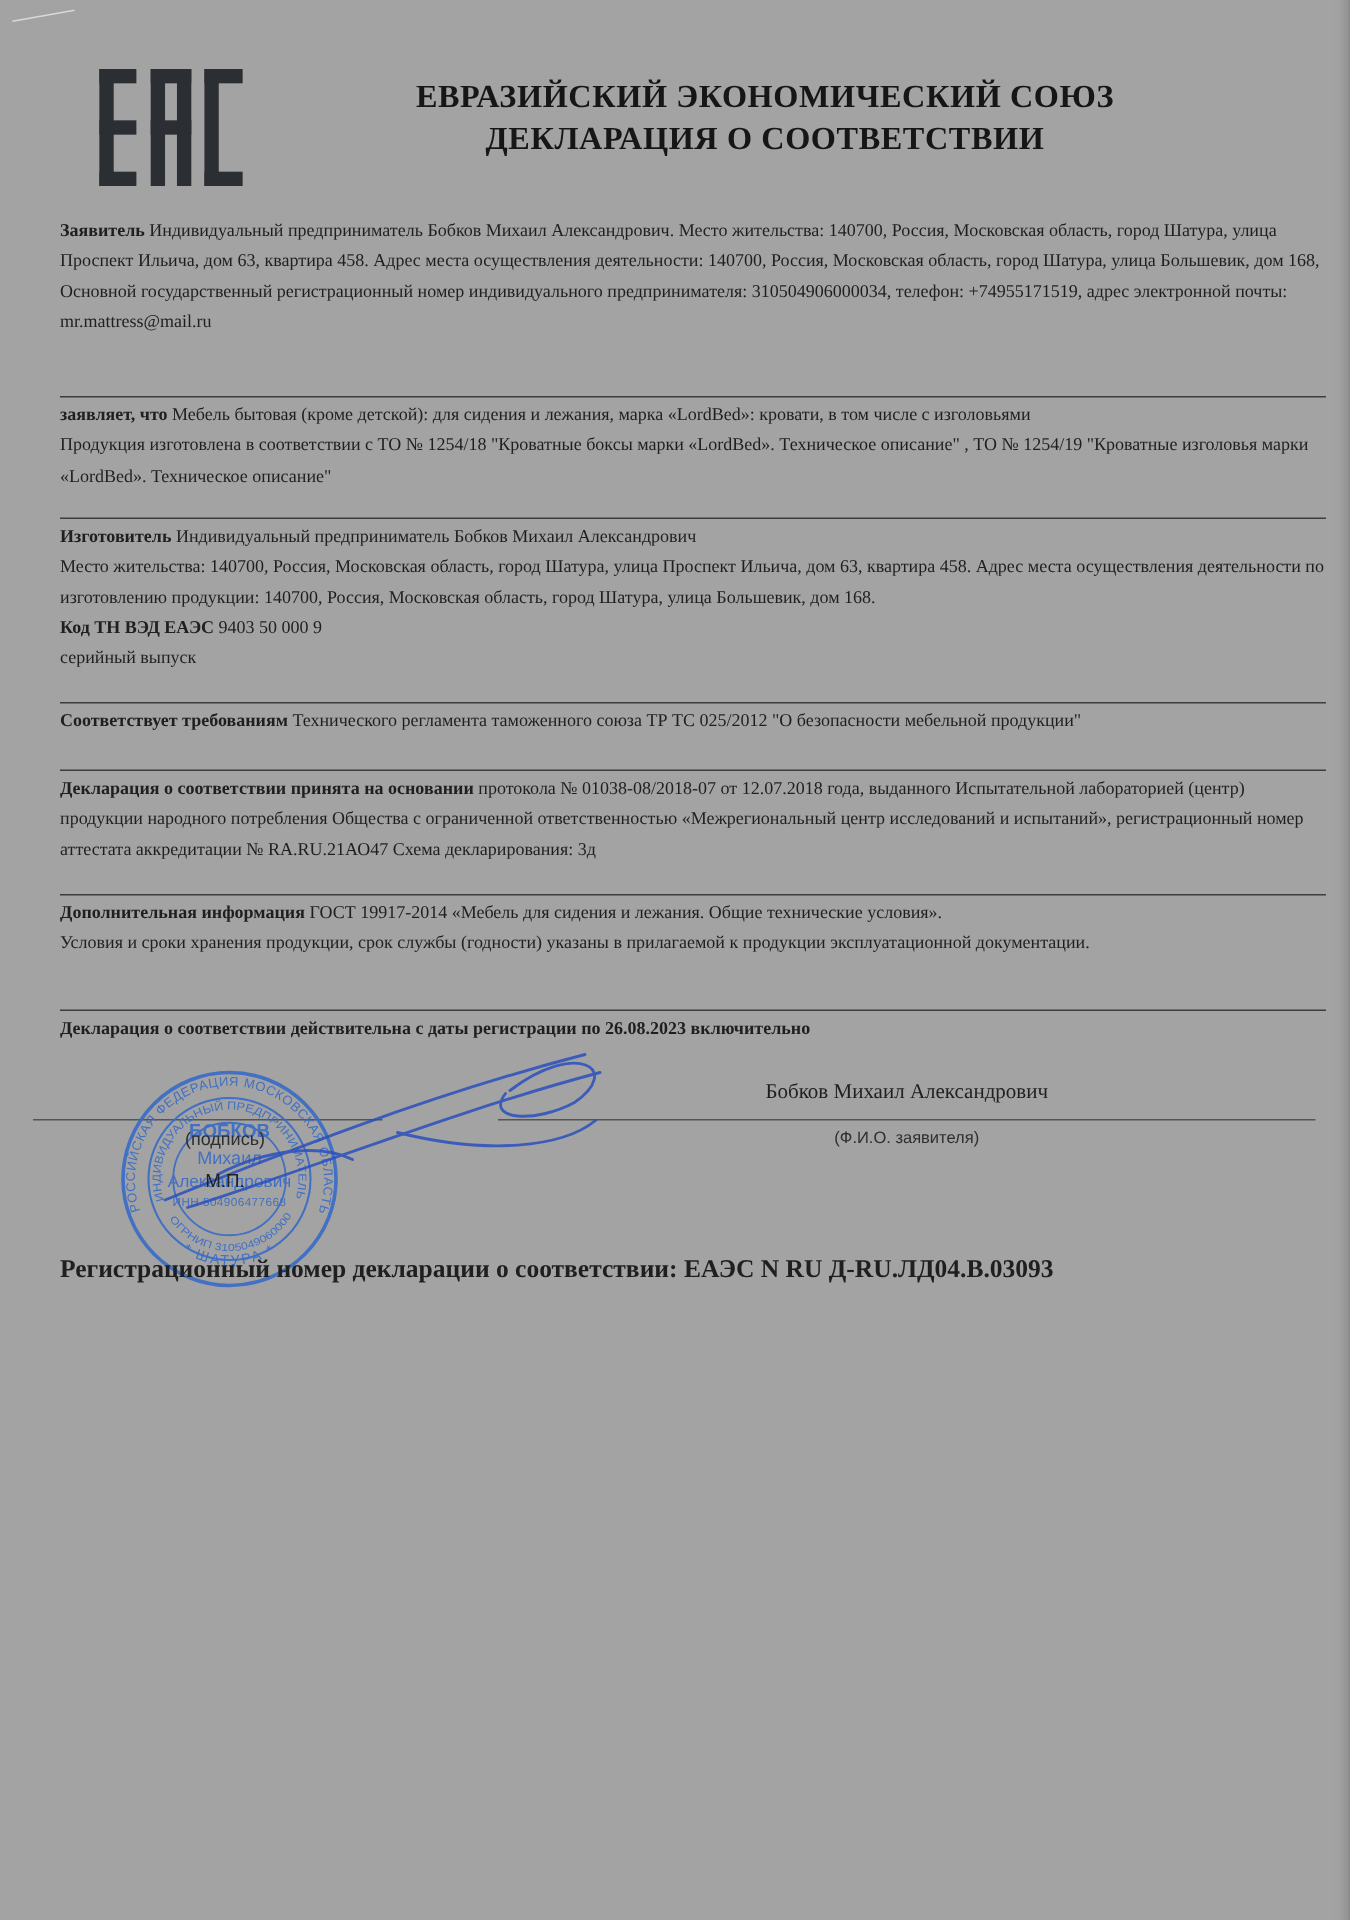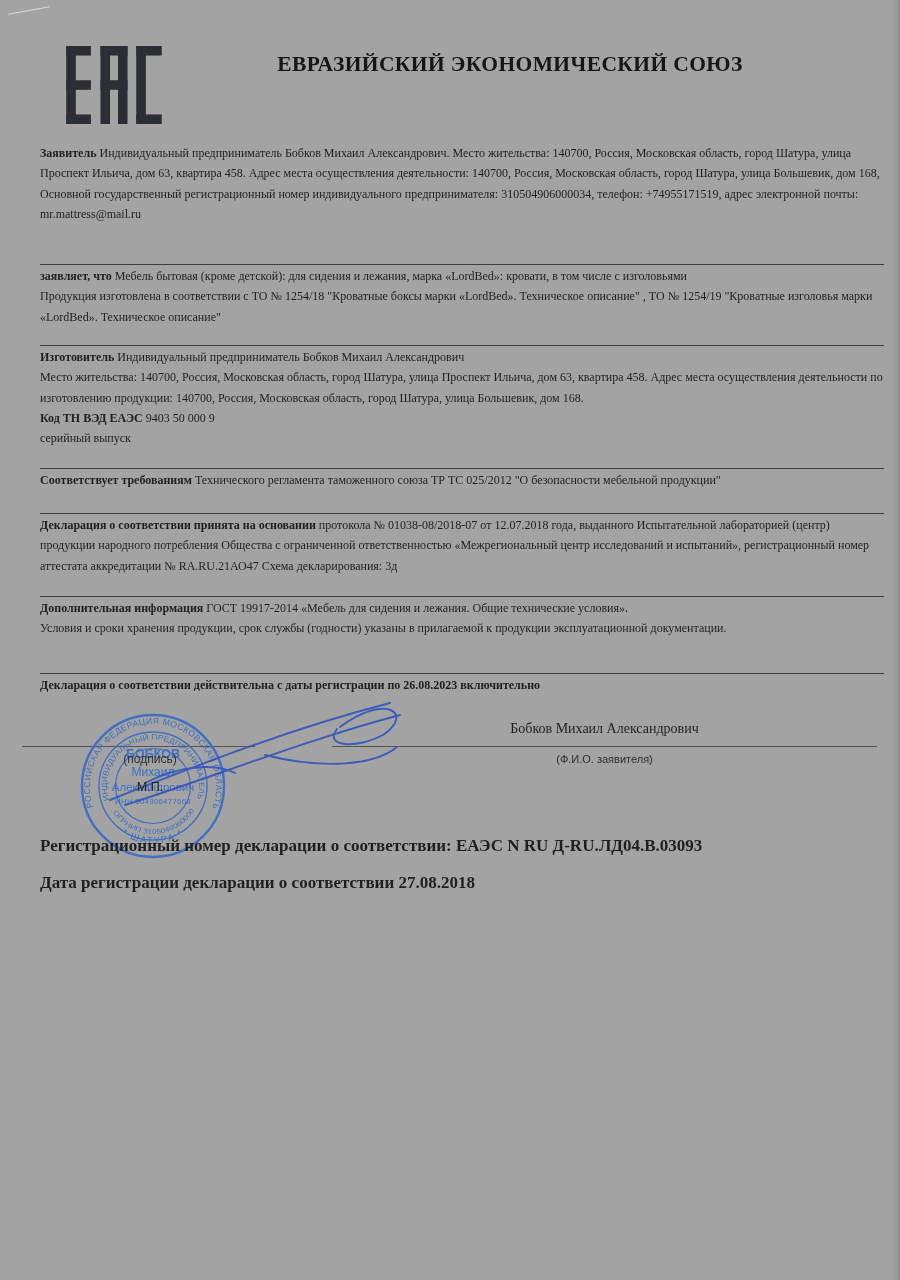--- a/index.html
+++ b/index.html
@@ -56,20 +56,21 @@
       <rect x="43" y="0" width="34" height="12"></rect>
         <rect x="43" y="43" width="34" height="12"></rect>
       <rect x="88" y="0" width="12" height="98"></rect>
         <rect x="88" y="0" width="32" height="12"></rect>
       <rect x="88" y="86" width="32" height="12"></rect>
     </g>
   </svg>
 
   <div class="titles">
     <div>ЕВРАЗИЙСКИЙ ЭКОНОМИЧЕСКИЙ СОЮЗ</div>
+    <div>ДЕКЛАРАЦИЯ О СООТВЕТСТВИИ</div>
   </div>
 
   <div class="doc">
     <div class="row r1">
       <p><span class="b">Заявитель</span>
          <span>Индивидуальный предприниматель Бобков Михаил Александрович. Место жительства: 140700, Россия, Московская область, город Шатура, улица Проспект Ильича, дом 63, квартира 458. Адрес места осуществления деятельности: 140700, Россия, Московская область, город Шатура, улица Большевик, дом 168, Основной государственный регистрационный номер индивидуального предпринимателя: 310504906000034, телефон: +74955171519, адрес электронной почты: mr.mattress@mail.ru</span></p>
     </div>
     <div class="row r3">
       <p><span class="b">заявляет, что</span>
          <span>Мебель бытовая (кроме детской): для сидения и лежания, марка «LordBed»: кровати, в том числе с изголовьями</span></p>
@@ -136,16 +137,15 @@
     <g stroke="#2b50bd" stroke-width="1.9" fill="none" stroke-linecap="round" opacity=".85">
       <path d="M 25,115 C 100,85 200,45 305,18"></path>
       <path d="M 40,120 C 120,95 220,55 315,30"></path>
       <path d="M 255,42 C 300,8 330,28 298,50 C 272,64 238,62 252,44"></path>
       <path d="M 180,70 C 240,85 290,80 312,62"></path>
       <path d="M 60,98 C 95,80 130,78 150,88"></path>
     </g>
   </svg>
 
   <div class="regline regnum">Регистрационный номер декларации о соответствии: ЕАЭС N RU Д-RU.ЛД04.В.03093</div>
-  <div class="regline regdate">Дата регистрации декларации о соответствии 27.08.2018</div>
 
   <div class="edge-right"></div>
 </div>
 
 </body></html>

